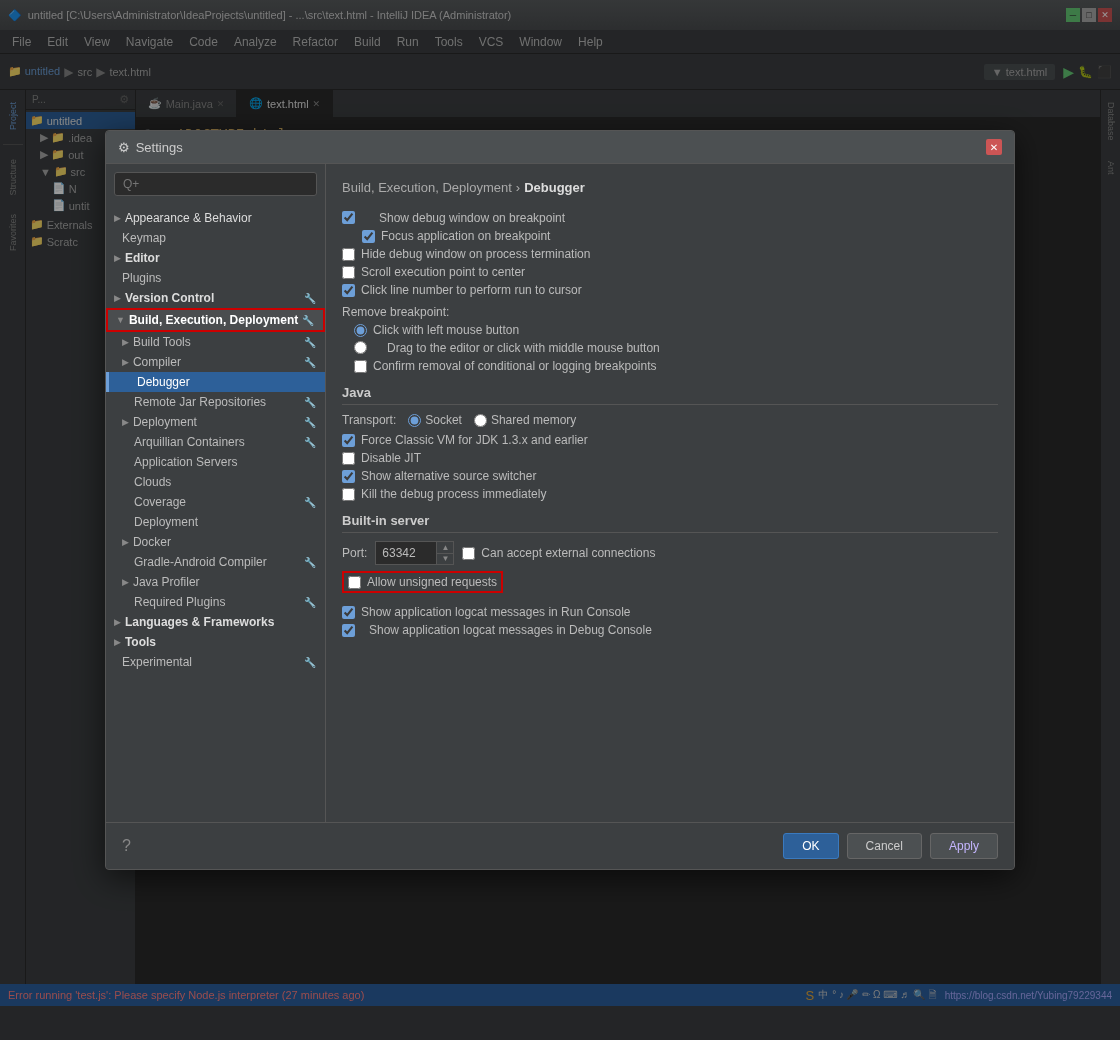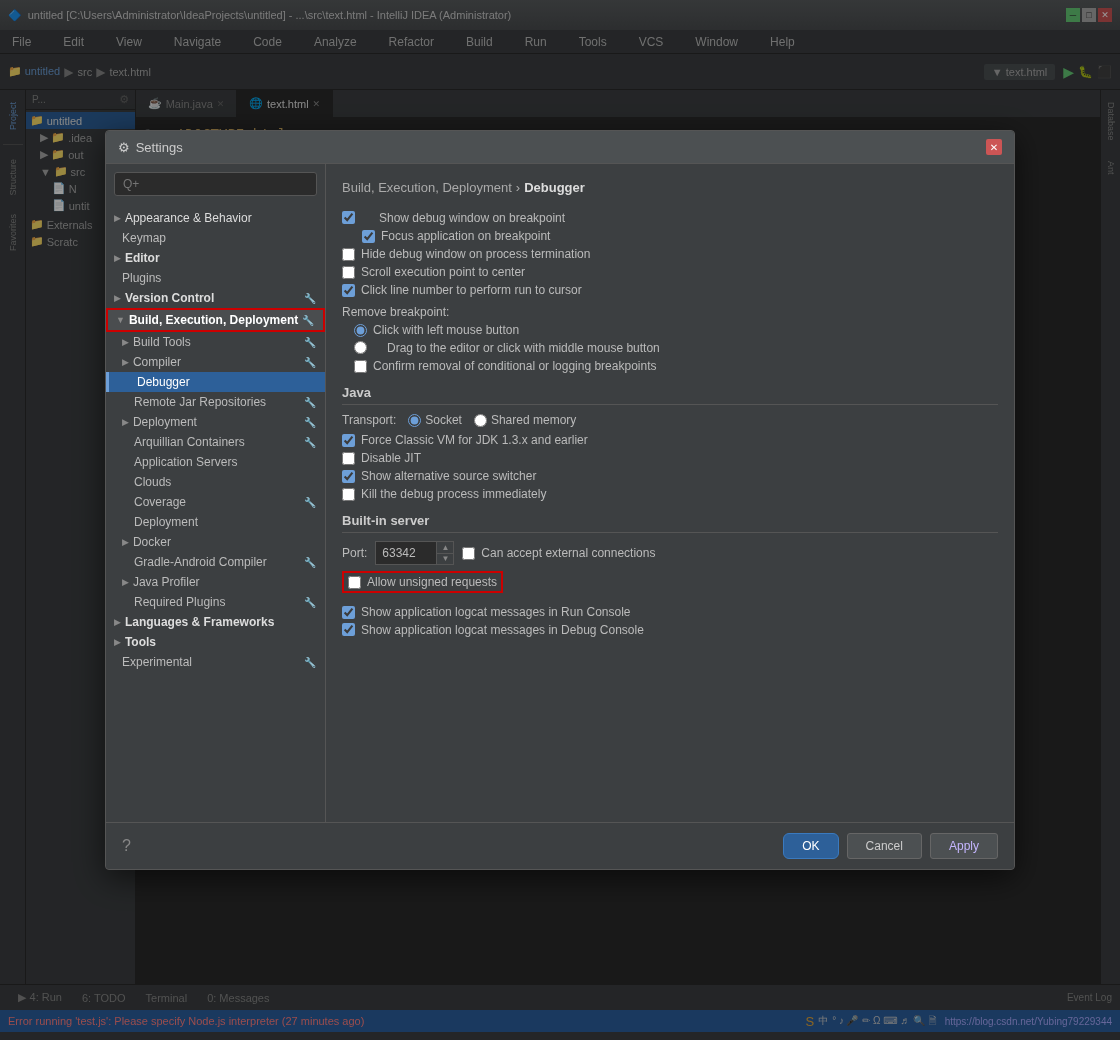--- a/index.html
+++ b/index.html
@@ -7,21 +7,21 @@
 
     
     .title-bar { background: linear-gradient(to bottom, #5a5d5f, #4a4d4f); height: 30px; display: flex; align-items: center; padding: 0 8px; color: #ccc; font-size: 11px; }
     .title-bar-btns { display: flex; gap: 2px; }
     .title-bar-btn { width: 14px; height: 14px; border: none; cursor: pointer; font-size: 9px; display: flex; align-items: center; justify-content: center; }
     .tb-min { background: #6c7; color: #333; }
     .tb-max { background: #aaa; color: #333; }
     .tb-close { background: #c55; color: #fff; }
 
     
-    .menu-bar { background: #3c3f41; height: 24px; display: flex; align-items: center; padding: 0 4px; border-bottom: 1px solid #2b2b2b; gap: 16px; }
+    .menu-bar { background: #3c3f41; height: 24px; display: flex; align-items: center; padding: 0 4px; border-bottom: 1px solid #2b2b2b; }
     .menu-item { color: #bbb; font-size: 12px; padding: 2px 8px; cursor: pointer; }
 
     
     .toolbar { background: #3c3f41; height: 36px; display: flex; align-items: center; padding: 0 8px; border-bottom: 1px solid #2b2b2b; gap: 4px; }
 
     
     .dialog-overlay { position: fixed; top: 0; left: 0; width: 1120px; height: 1040px; background: rgba(0,0,0,0.4); z-index: 100; display: flex; align-items: center; justify-content: center; }
     .settings-dialog { background: #3c3f41; border: 1px solid #555; border-radius: 4px; width: 910px; height: 740px; display: flex; flex-direction: column; box-shadow: 0 8px 32px rgba(0,0,0,0.6); }
     .dialog-title-bar { background: #4c5052; padding: 8px 12px; display: flex; align-items: center; justify-content: space-between; border-bottom: 1px solid #555; border-radius: 4px 4px 0 0; }
     .dialog-title { font-size: 13px; color: #ccc; display: flex; align-items: center; gap: 6px; }
@@ -44,21 +44,21 @@
     .settings-right { flex: 1; padding: 16px; overflow-y: auto; background: #3c3f41; }
     .settings-breadcrumb { font-size: 13px; color: #aaa; margin-bottom: 16px; display: flex; align-items: center; gap: 4px; }
     .setting-checkbox { width: 13px; height: 13px; accent-color: #6d9fd8; }
     .setting-radio { width: 13px; height: 13px; accent-color: #6d9fd8; }
 
     .section-label { font-size: 13px; color: #ccc; font-weight: bold; margin: 12px 0 8px 0; border-bottom: 1px solid #555; padding-bottom: 4px; }
 
     
     .dialog-footer { padding: 10px 16px; display: flex; justify-content: flex-end; gap: 8px; border-top: 1px solid #555; align-items: center; background: #3c3f41; border-radius: 0 0 4px 4px; }
     .dialog-btn { padding: 5px 18px; font-size: 12px; cursor: pointer; border-radius: 3px; border: 1px solid #666; }
-    .btn-ok { background: #2d6099; color: #fff; border-color: #3a7abf; border-radius: 6px; }
+    .btn-ok { background: #2d6099; color: #fff; border-color: #3a7abf; }
     .btn-cancel { background: #4c5052; color: #ccc; }
     .btn-apply { background: #4c5052; color: #c4b5fd; }
     .btn-help { background: transparent; border: none; color: #888; font-size: 16px; cursor: pointer; margin-right: auto; }
 
     
     ::-webkit-scrollbar { width: 8px; }
     ::-webkit-scrollbar-track { background: #3c3f41; }
     ::-webkit-scrollbar-thumb { background: #555; border-radius: 4px; }
   </style>
 </head>
@@ -161,28 +161,20 @@
         <span style="color:#e8bf6a;">&lt;!DOCTYPE html&gt;</span>
       </div>
     </div>
 
     <div style="width:20px;background:#3c3f41;border-left:1px solid #2b2b2b;display:flex;flex-direction:column;align-items:center;padding-top:4px;">
       <div style="color:#888;font-size:9px;writing-mode:vertical-rl;padding:8px 2px;cursor:pointer;">Database</div>
       <div style="color:#888;font-size:9px;writing-mode:vertical-rl;padding:8px 2px;cursor:pointer;margin-top:4px;">Ant</div>
     </div>
   </div>
 
-  <div style="height:26px;background:#3c3f41;border-top:1px solid #2b2b2b;display:flex;align-items:center;padding:0 8px;font-size:11px;">
-    <span style="color:#888;padding:3px 10px;cursor:pointer;">▶ 4: Run</span>
-    <span style="color:#888;padding:3px 10px;cursor:pointer;">6: TODO</span>
-    <span style="color:#888;padding:3px 10px;cursor:pointer;">Terminal</span>
-    <span style="color:#888;padding:3px 10px;cursor:pointer;">0: Messages</span>
-    <div style="flex:1;"></div>
-    <span style="color:#888;font-size:10px;cursor:pointer;">Event Log</span>
-  </div>
 
   <div style="height:22px;background:#2c5f9e;display:flex;align-items:center;padding:0 8px;font-size:11px;color:#ccc;">
     <span style="color:#ff8080;">Error running 'test.js': Please specify Node.js interpreter (27 minutes ago)</span>
     <div style="flex:1;"></div>
 
     <div style="display:flex;align-items:center;gap:4px;">
       <span style="color:#e8a838;font-size:13px;">S</span>
       <span style="color:#ccc;font-size:10px;">中</span>
       <span style="color:#ccc;font-size:10px;">° ♪ 🎤 ✏ Ω ⌨ ♬ 🔍 🗎</span>
     </div>
@@ -463,21 +455,21 @@
           </div>
 
           
           <div style="margin-bottom:4px;">
             <label style="display:flex;align-items:center;gap:6px;font-size:12px;color:#bbb;cursor:pointer;">
               <input type="checkbox" checked="" class="setting-checkbox" style="">
               <span>Show application logcat messages in Run Console</span>
             </label>
           </div>
           <div style="margin-bottom:4px;">
-            <label style="display:flex;align-items:flex-start;gap:6px;font-size:12px;color:#bbb;cursor:pointer;">
+            <label style="display:flex;align-items:center;gap:14px;font-size:12px;color:#bbb;cursor:pointer;">
               <input type="checkbox" checked="" class="setting-checkbox" style="">
               <span>Show application logcat messages in Debug Console</span>
             </label>
           </div>
 
         </div>
       </div>
 
       <div class="dialog-footer">
         <button class="btn-help">?</button>

